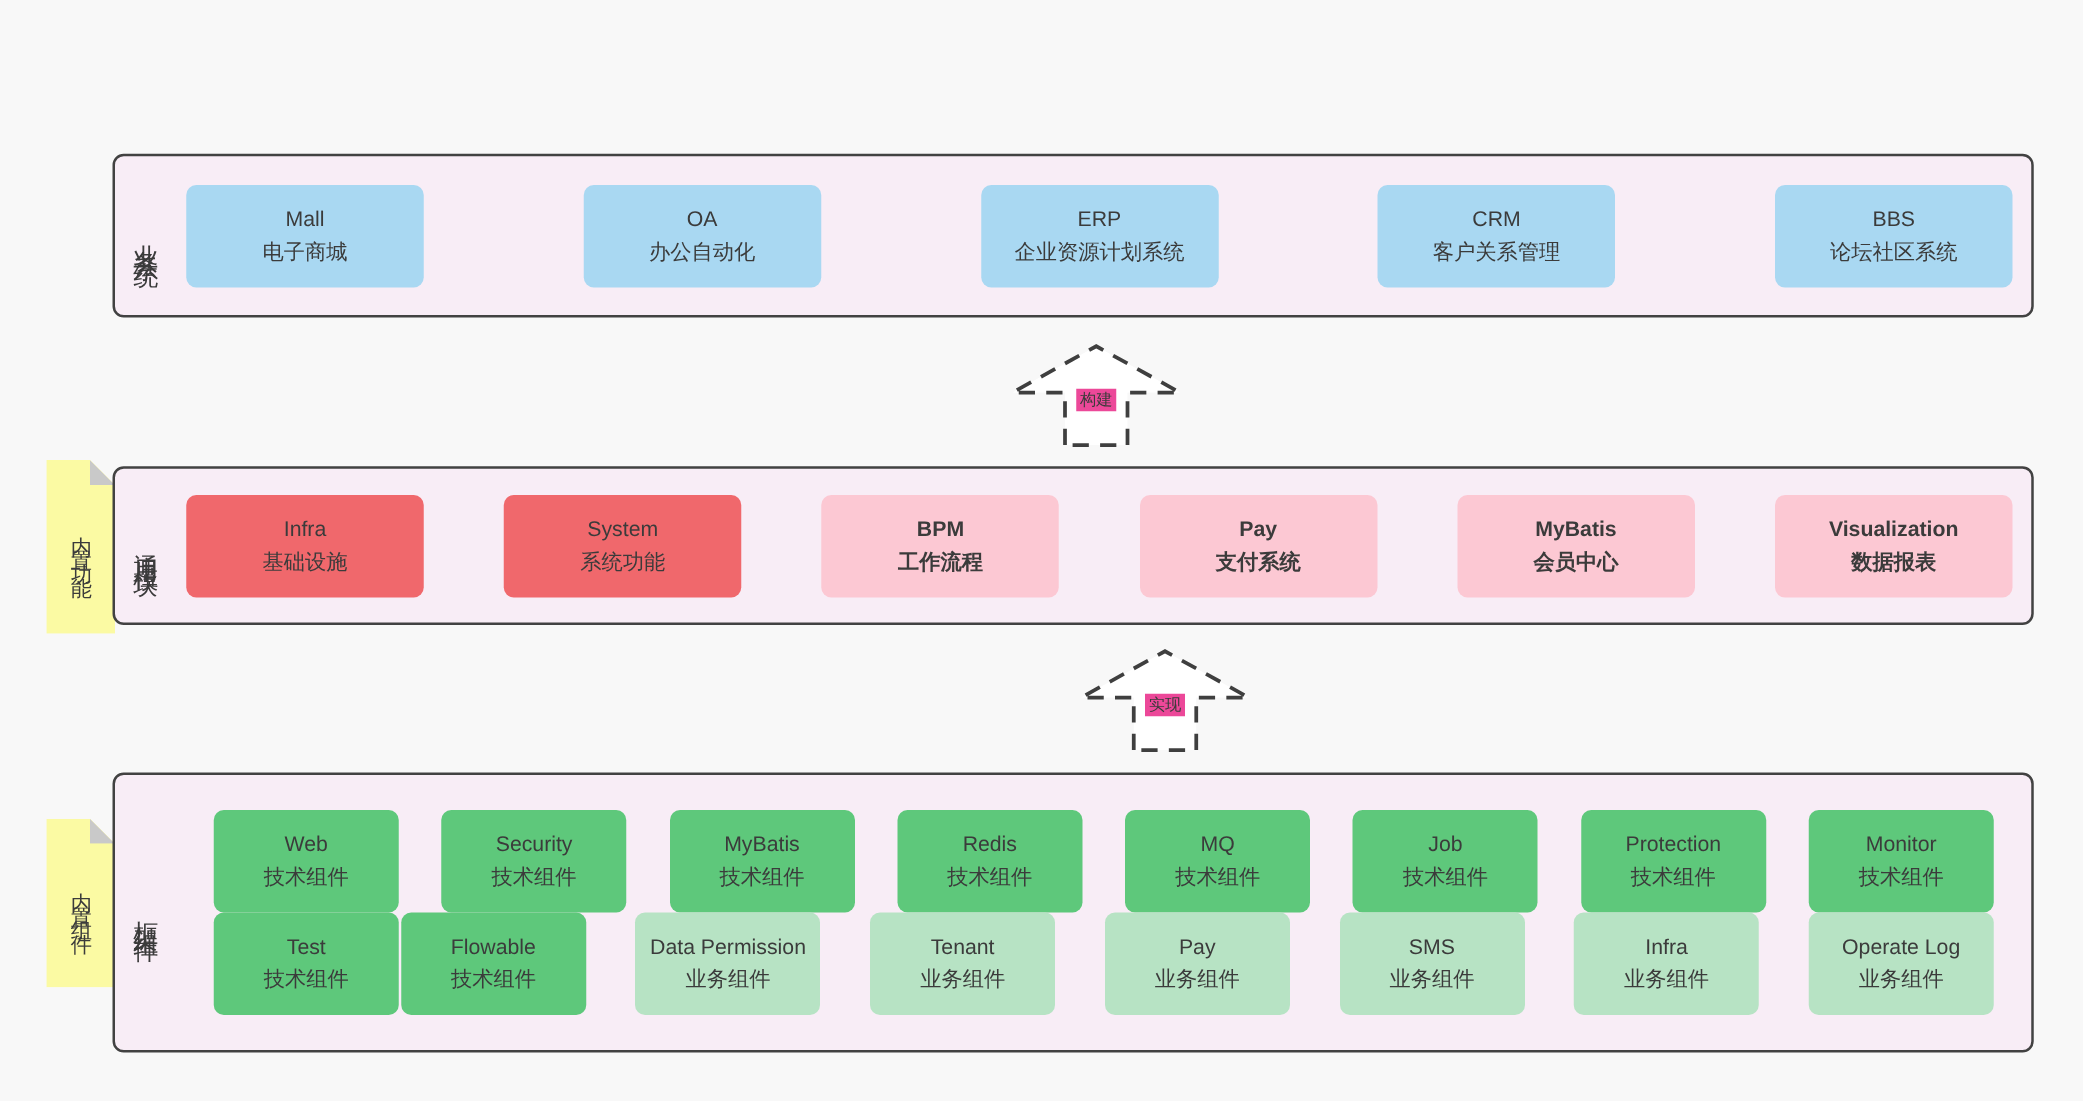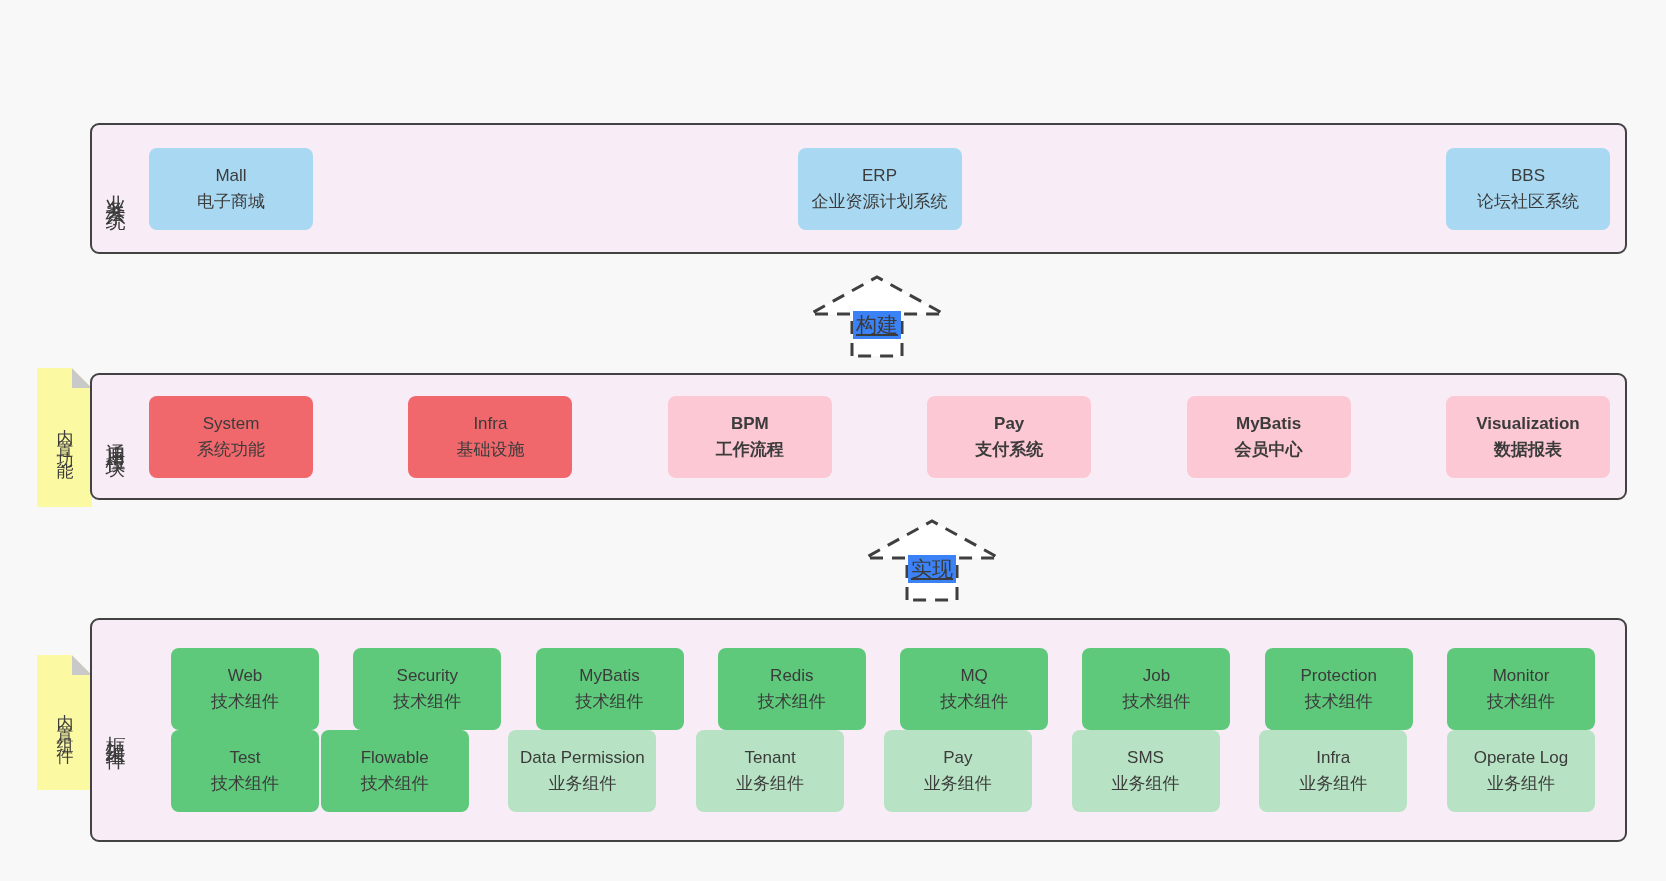--- a/index.html
+++ b/index.html
@@ -52,21 +52,21 @@
     border-radius: 8px;
     display: flex;
     flex-direction: column;
     align-items: center;
     justify-content: center;
     text-align: center;
     font-size: 17px;
     line-height: 26px;
     padding: 0 10px;
   }
-  .w190 { width: 164px; }
+  .w190 { width: 190px; }
   .w148 { width: 148px; }
   .v-blue       { background: #a9d8f2; }
   .v-red        { background: #f0686c; }
   .v-pink       { background: #fcc8d3; font-weight: bold; }
   .v-green      { background: #5ec87b; }
   .v-lightgreen { background: #b7e3c4; margin-left: 38px; }
 
   
   .sticky {
     position: absolute;
@@ -96,25 +96,24 @@
   }
 
   
   .arrow { position: absolute; width: 140px; }
   .arrow svg { display: block; }
   .arrow-label {
     position: absolute;
     top: 37px;
     left: 50%;
     transform: translateX(-50%);
-    background: #3b82f6;
-    font-size: 21px;
+    background: #ec4899;
+    font-size: 13px;
     padding: 0 3px;
     white-space: nowrap;
-    text-decoration: underline;
   }
 </style>
 </head>
 <body>
 
 <div class="sticky" style="top:368px;height:139px">
   <span class="sticky-text">内置功能</span>
   <i class="fold"></i>
 </div>
 <div class="sticky" style="top:655px;height:135px">
@@ -123,47 +122,55 @@
 </div>
 
 <section class="layer" style="top:123px;height:131px">
   <div class="v-label">业务系统</div>
   <div class="row">
     <div class="box w190 v-blue">
       <span>Mall</span>
       <span>电子商城</span>
     </div>
     <div class="box w190 v-blue">
+      <span>OA</span>
+      <span>办公自动化</span>
+    </div>
+    <div class="box w190 v-blue">
       <span>ERP</span>
       <span>企业资源计划系统</span>
+    </div>
+    <div class="box w190 v-blue">
+      <span>CRM</span>
+      <span>客户关系管理</span>
     </div>
     <div class="box w190 v-blue">
       <span>BBS</span>
       <span>论坛社区系统</span>
     </div>
   </div>
 </section>
 
 <div class="arrow" style="left:807px;top:274px">
   <svg width="140" height="84" viewBox="0 0 140 84">
     <polygon points="45,82 45,40 3,40 70,3 137,40 95,40 95,82" fill="#ffffff" stroke="#3f3f3f" stroke-width="3" stroke-dasharray="13 9"></polygon>
   </svg>
   <span class="arrow-label">构建</span>
 </div>
 
 <section class="layer" style="top:373px;height:127px">
   <div class="v-label">通用模块</div>
   <div class="row">
     <div class="box w190 v-red">
+      <span>Infra</span>
+      <span>基础设施</span>
+    </div>
+    <div class="box w190 v-red">
       <span>System</span>
       <span>系统功能</span>
-    </div>
-    <div class="box w190 v-red">
-      <span>Infra</span>
-      <span>基础设施</span>
     </div>
     <div class="box w190 v-pink">
       <span>BPM</span>
       <span>工作流程</span>
     </div>
     <div class="box w190 v-pink">
       <span>Pay</span>
       <span>支付系统</span>
     </div>
     <div class="box w190 v-pink">

